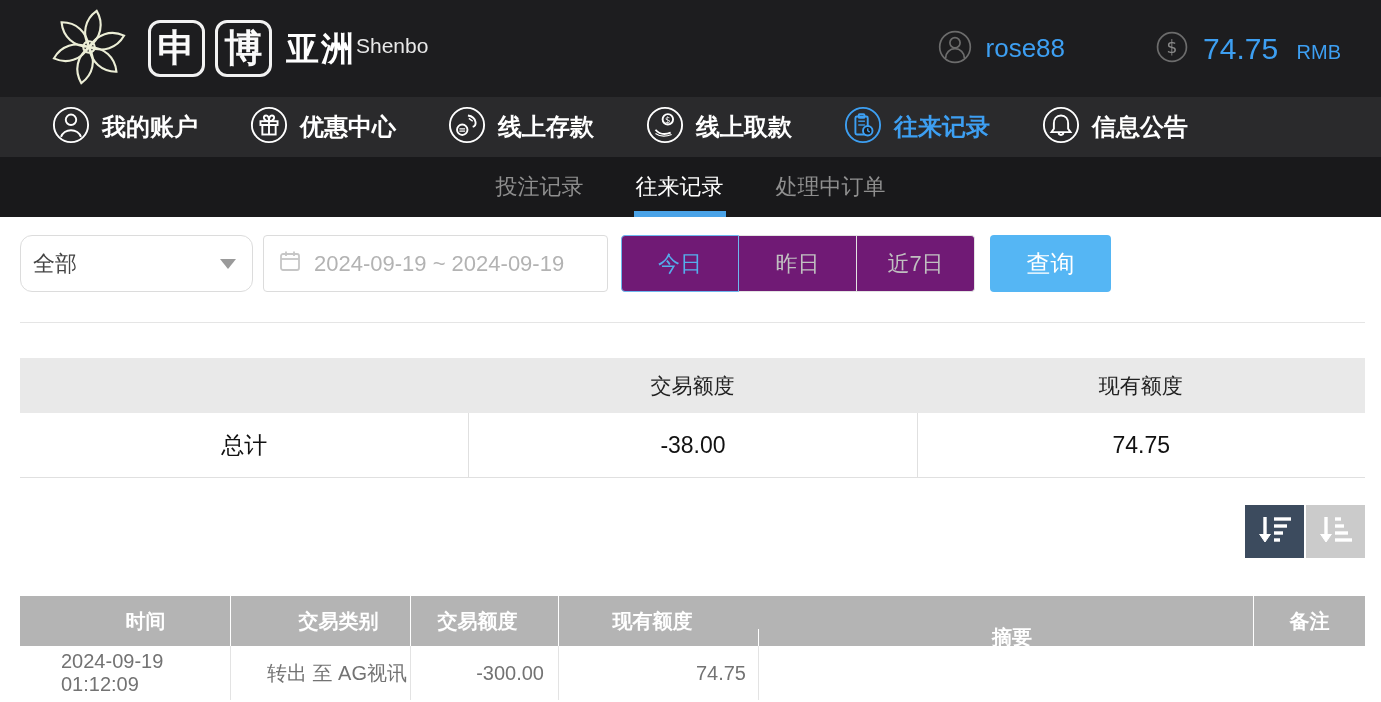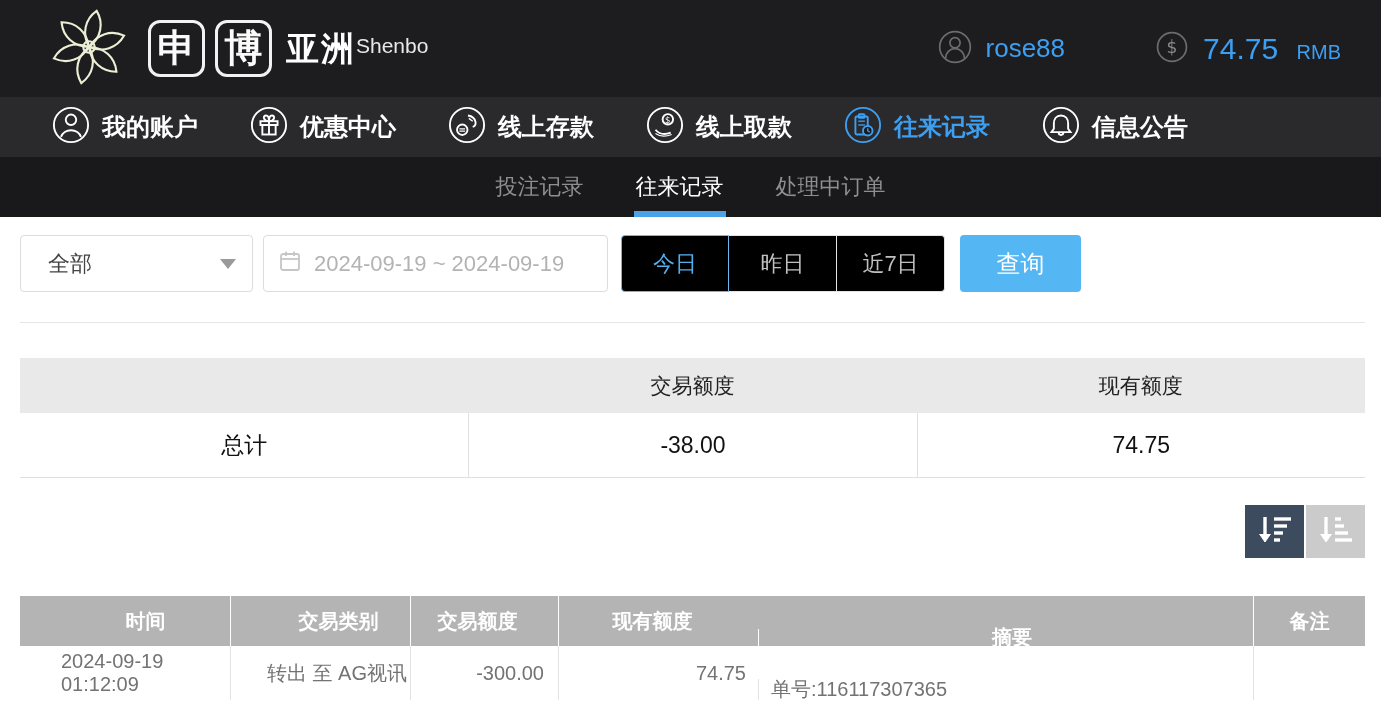--- a/index.html
+++ b/index.html
@@ -35,32 +35,32 @@
     justify-content:center; gap:48px; }
   .subtab { color:#8f8f8f; font-size:22px; cursor:pointer; position:relative;
     height:100%; display:flex; align-items:center; padding:0 2px; }
   .subtab.active { color:#fff; }
   .subtab .underline { position:absolute; left:0; right:0; bottom:0; height:6px;
     background:#4aa3e8; }
 
   
   .content { padding:18px 16px 0 20px; }
   .filters { display:flex; align-items:stretch; height:57px; }
-  .select-box { width:233px; border:1px solid #dcdcdc; border-radius:4px;
+  .select-box { width:233px; border:1px solid #dcdcdc; border-radius:12px;
     display:flex; align-items:center; justify-content:space-between;
-    padding:0 16px 0 27px; color:#444; font-size:22px; cursor:pointer; background:#fff; }
+    padding:0 16px 0 12px; color:#444; font-size:22px; cursor:pointer; background:#fff; }
   .caret { width:0; height:0; border-left:8px solid transparent;
     border-right:8px solid transparent; border-top:10px solid #9a9a9a; }
   .date-box { width:345px; border:1px solid #dcdcdc; border-radius:4px;
     margin-left:10px; display:flex; align-items:center; gap:12px; padding:0 14px;
     color:#b3b3b3; font-size:22px; cursor:text; background:#fff; }
   .quick-group { display:flex; margin-left:13px; }
-  .quick-btn { width:108px; display:flex; align-items:center; justify-content:center;
+  .quick-btn { width:118px; display:flex; align-items:center; justify-content:center;
     font-size:22px; color:#c0c0c0; border:1px solid #e3e3e3; border-left:none;
-    background:#000000; cursor:pointer; }
+    background:#701a75; cursor:pointer; }
   .quick-btn:last-child { border-radius:0 4px 4px 0; }
   .quick-btn.active { border:1px solid #6db7ef; color:#55aeec; border-radius:4px 0 0 4px; }
   .query-btn { width:121px; margin-left:15px; background:#55b6f4; border:none;
     border-radius:4px; color:#fff; font-size:24px; cursor:pointer;
     font-family:inherit; }
   .divider { height:1px; background:#e5e5e5; margin-top:30px; }
 
   
   .summary { margin-top:35px; width:1345px; }
   .summary .hd { display:flex; background:#e9e9e9; height:55px; }
@@ -310,18 +310,17 @@
       <div class="cell c3">交易额度</div>
       <div class="cell c4">现有额度</div>
       <div class="cell c5">摘要</div>
       <div class="cell c6">备注</div>
     </div>
     <div class="row">
       <div class="cell c1">2024-09-19 01:12:09</div>
       <div class="cell c2">转出 至 AG视讯</div>
       <div class="cell c3">-300.00</div>
       <div class="cell c4">74.75</div>
-      <div class="cell c5">单号:116117307365</div>
       <div class="cell c6"></div>
     </div>
   </div>
 
 </div>
 
 </body></html>

